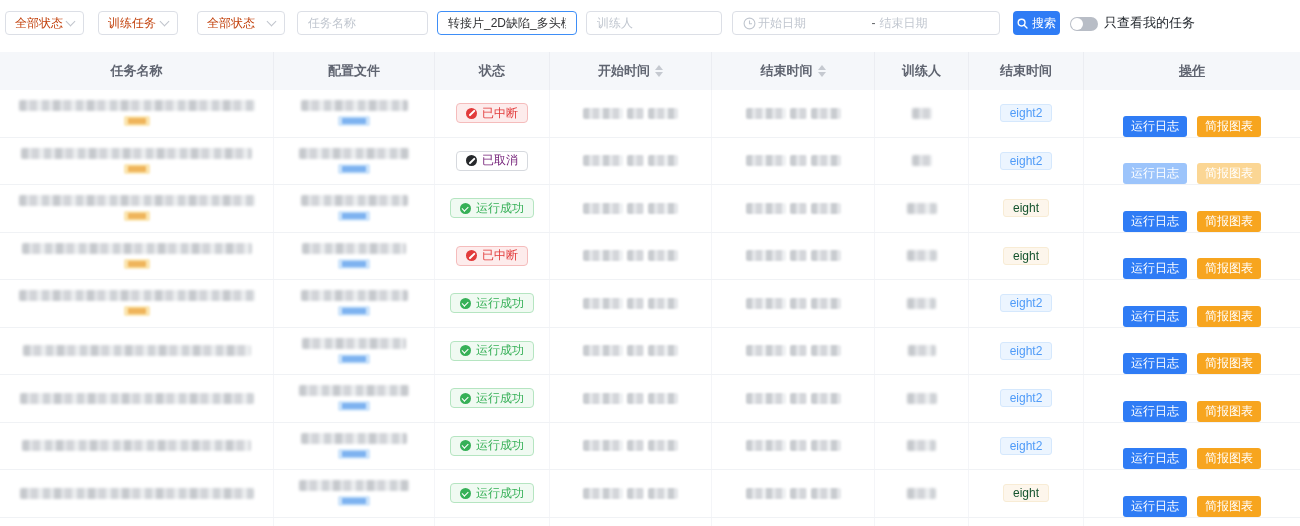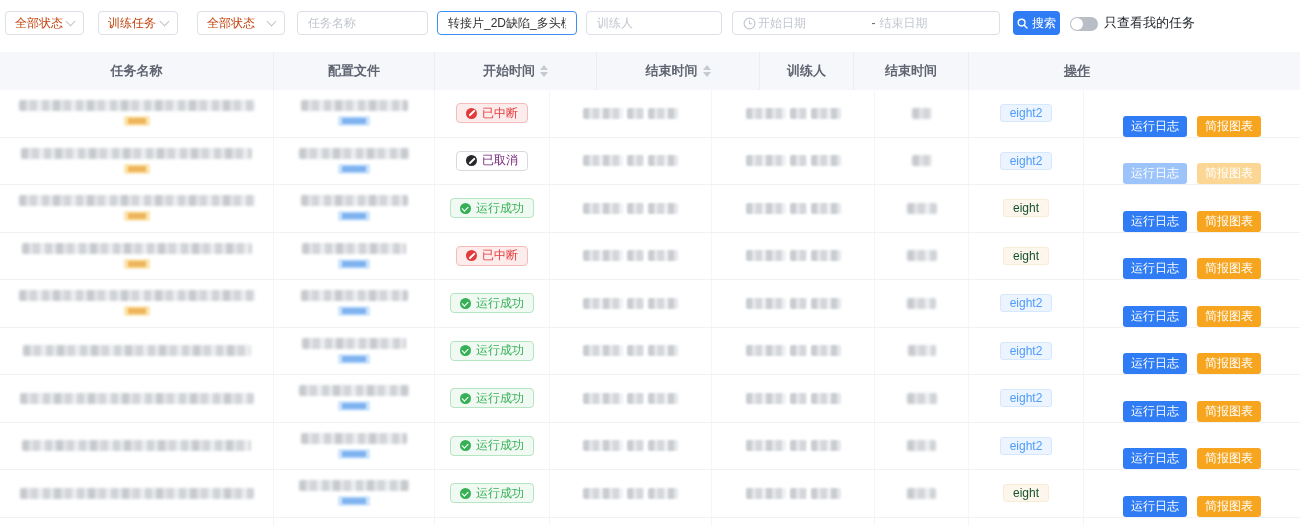--- a/index.html
+++ b/index.html
@@ -142,20 +142,23 @@
     <div class="toggle-label">只查看我的任务</div>
   </div>
 
   <div class="thead" id="thead">
       <div class="th c1">
         <span>任务名称</span>
       </div>
       <div class="th c2">
         <span>配置文件</span>
       </div>
+      <div class="th c3">
+        <span>状态</span>
+      </div>
       <div class="th c4">
         <span>开始时间</span>
         <span class="sort">
           <i class="up"></i>
           <i class="down"></i>
         </span>
       </div>
       <div class="th c5">
         <span>结束时间</span>
         <span class="sort">

